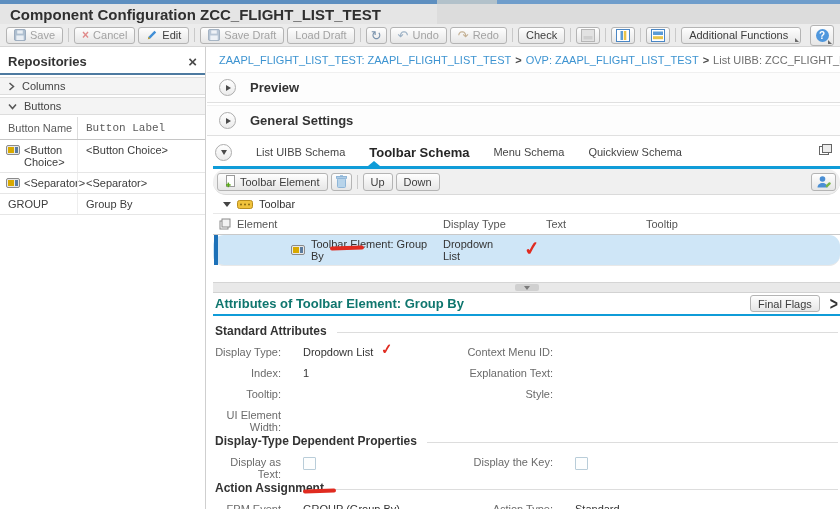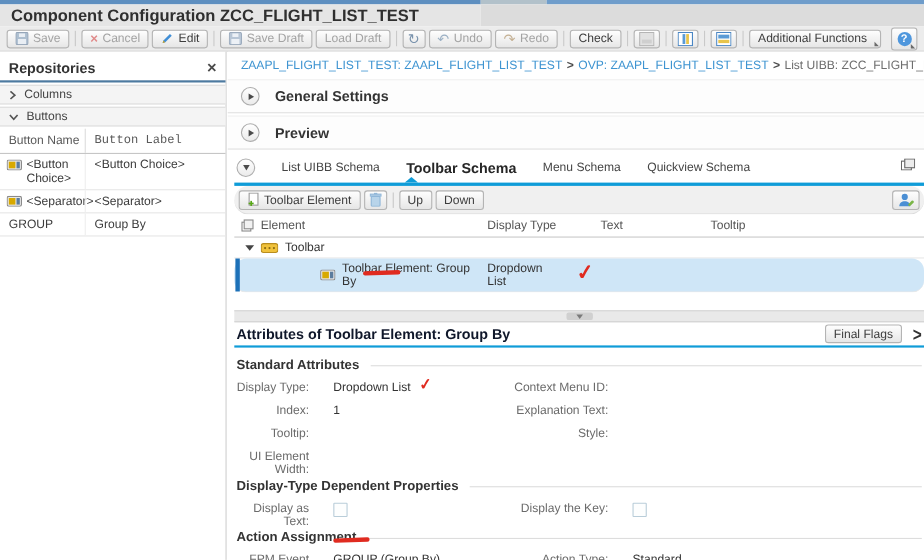--- a/index.html
+++ b/index.html
@@ -94,21 +94,21 @@
   .indent78{padding-left:78px !important;}
   .caret-down{width:0;height:0;border-top:5px solid #444;border-left:4px solid transparent;border-right:4px solid transparent;flex:none;}
 
   .gap-row{height:16px;}
   .splitter{height:9px;margin-left:6px;background:#e9e9e9;border-top:1px solid #d5d5d5;border-bottom:1px solid #d2d2d2;
     display:flex;align-items:center;justify-content:center;}
   .split-handle{width:24px;height:7px;background:#d0d0d0;border-radius:2px;display:flex;align-items:center;justify-content:center;}
   .split-handle .tri{width:0;height:0;border-top:4px solid #7a7a7a;border-left:3px solid transparent;border-right:3px solid transparent;}
 
   .attr-header{height:21px;display:flex;align-items:center;padding-left:8px;}
-  .attr-title{font-size:13px;font-weight:bold;color:#0f172a;}
+  .attr-title{font-size:13px;font-weight:bold;color:#0f766e;}
   .final-flags{margin-left:auto;margin-right:10px;height:17px;}
   .next-chevron{font-size:14px;font-weight:bold;color:#333;transform:scaleY(1.25);margin-right:2px;}
   .attr-underline{height:2px;background:#0f9cd8;margin-left:6px;}
 
   .attr-body{position:relative;padding-left:6px;}
   .group-header{display:flex;align-items:center;gap:10px;margin-top:8px;padding-left:2px;}
   .group-header .gh-text{font-size:12px;font-weight:bold;color:#333;white-space:nowrap;}
   .group-header .rule{flex:1;height:1px;background:#ddd;margin-right:2px;margin-top:3px;}
   .attr-grid{display:grid;grid-template-columns:78px 169px 103px 1fr;font-size:11px;margin-top:4px;}
   .attr-grid .lbl{color:#6b6b6b;text-align:right;padding:4px 10px 4px 0;height:13px;}
@@ -301,28 +301,28 @@
         <span class="bc-sep">&gt;</span>
         <span class="bc-link">OVP: ZAAPL_FLIGHT_LIST_TEST</span>
         <span class="bc-sep">&gt;</span>
         <span class="bc-current">List UIBB: ZCC_FLIGHT_LIST_TEST</span>
       </div>
 
       <div class="fold-row">
         <div class="circle-btn">
             <div class="tri-right"></div>
           </div>
-        <span class="fold-title">General Settings</span>
+        <span class="fold-title">Preview</span>
       </div>
 
       <div class="fold-row">
         <div class="circle-btn">
             <div class="tri-right"></div>
           </div>
-        <span class="fold-title">Preview</span>
+        <span class="fold-title">General Settings</span>
       </div>
 
       <div class="tabs-row">
         <div class="circle-btn">
             <div class="tri-down"></div>
           </div>
         <span class="tab">List UIBB Schema</span>
         <span class="tab selected">Toolbar Schema</span>
         <span class="tab">Menu Schema</span>
         <span class="tab">Quickview Schema</span>
@@ -368,59 +368,59 @@
           <span>
               <svg width="15" height="14" viewBox="0 0 15 14">
                 <circle cx="6.5" cy="4" r="2.8" fill="#4b8fd4"></circle>
                 <path d="M1.5 12.5c0-2.9 2.3-4.6 5-4.6s5 1.7 5 4.6z" fill="#4b8fd4"></path>
                 <rect x="9.2" y="8.6" width="6" height="2.4" rx="1" transform="rotate(-45 12.2 9.8)" fill="#7ab648"></rect>
               </svg>
             </span>
         </div>
       </div>
 
-      <div class="srow shead">
-        <div>
-          <span>
-              <svg width="12" height="12" viewBox="0 0 12 12">
-                <rect x="1" y="3" width="8" height="8" fill="#fff" stroke="#8a8a8a"></rect>
-                <rect x="3" y="1" width="8" height="8" fill="#f2f2f2" stroke="#8a8a8a"></rect>
-              </svg>
-            </span>
-          <span>Element</span>
-        </div>
-        <div>
-            <span>Display Type</span>
-          </div>
-        <div>
-            <span>Text</span>
-          </div>
-        <div>
-            <span>Tooltip</span>
-          </div>
-      </div>
-
       <div class="srow sbody-row">
         <div style="padding-left:10px;">
           <div class="caret-down"></div>
           <span>
               <svg width="16" height="9" viewBox="0 0 16 9">
                 <rect x="0.5" y="0.5" width="15" height="8" rx="2" fill="#f0c23c" stroke="#b98d1e"></rect>
                 <circle cx="4" cy="4.5" r="1" fill="#8a6a12"></circle>
                 <circle cx="8" cy="4.5" r="1" fill="#8a6a12"></circle>
                 <circle cx="12" cy="4.5" r="1" fill="#8a6a12"></circle>
               </svg>
             </span>
           <span>Toolbar</span>
         </div>
         <div></div>
           <div></div>
           <div></div>
       </div>
 
+      <div class="srow shead">
+        <div>
+          <span>
+              <svg width="12" height="12" viewBox="0 0 12 12">
+                <rect x="1" y="3" width="8" height="8" fill="#fff" stroke="#8a8a8a"></rect>
+                <rect x="3" y="1" width="8" height="8" fill="#f2f2f2" stroke="#8a8a8a"></rect>
+              </svg>
+            </span>
+          <span>Element</span>
+        </div>
+        <div>
+            <span>Display Type</span>
+          </div>
+        <div>
+            <span>Text</span>
+          </div>
+        <div>
+            <span>Tooltip</span>
+          </div>
+      </div>
+
       <div class="srow sbody-row row-selected">
         <div class="indent78">
           <div class="sel-bar"></div>
           <span>
               <svg width="14" height="10" viewBox="0 0 14 10">
                 <rect x="0.5" y="0.5" width="13" height="9" rx="1.5" fill="#e8e8e8" stroke="#8a8a8a"></rect>
                 <rect x="2" y="2" width="6" height="6" fill="#d8a900"></rect>
                 <rect x="9" y="2" width="3" height="6" fill="#5b7c9e"></rect>
               </svg>
             </span>

